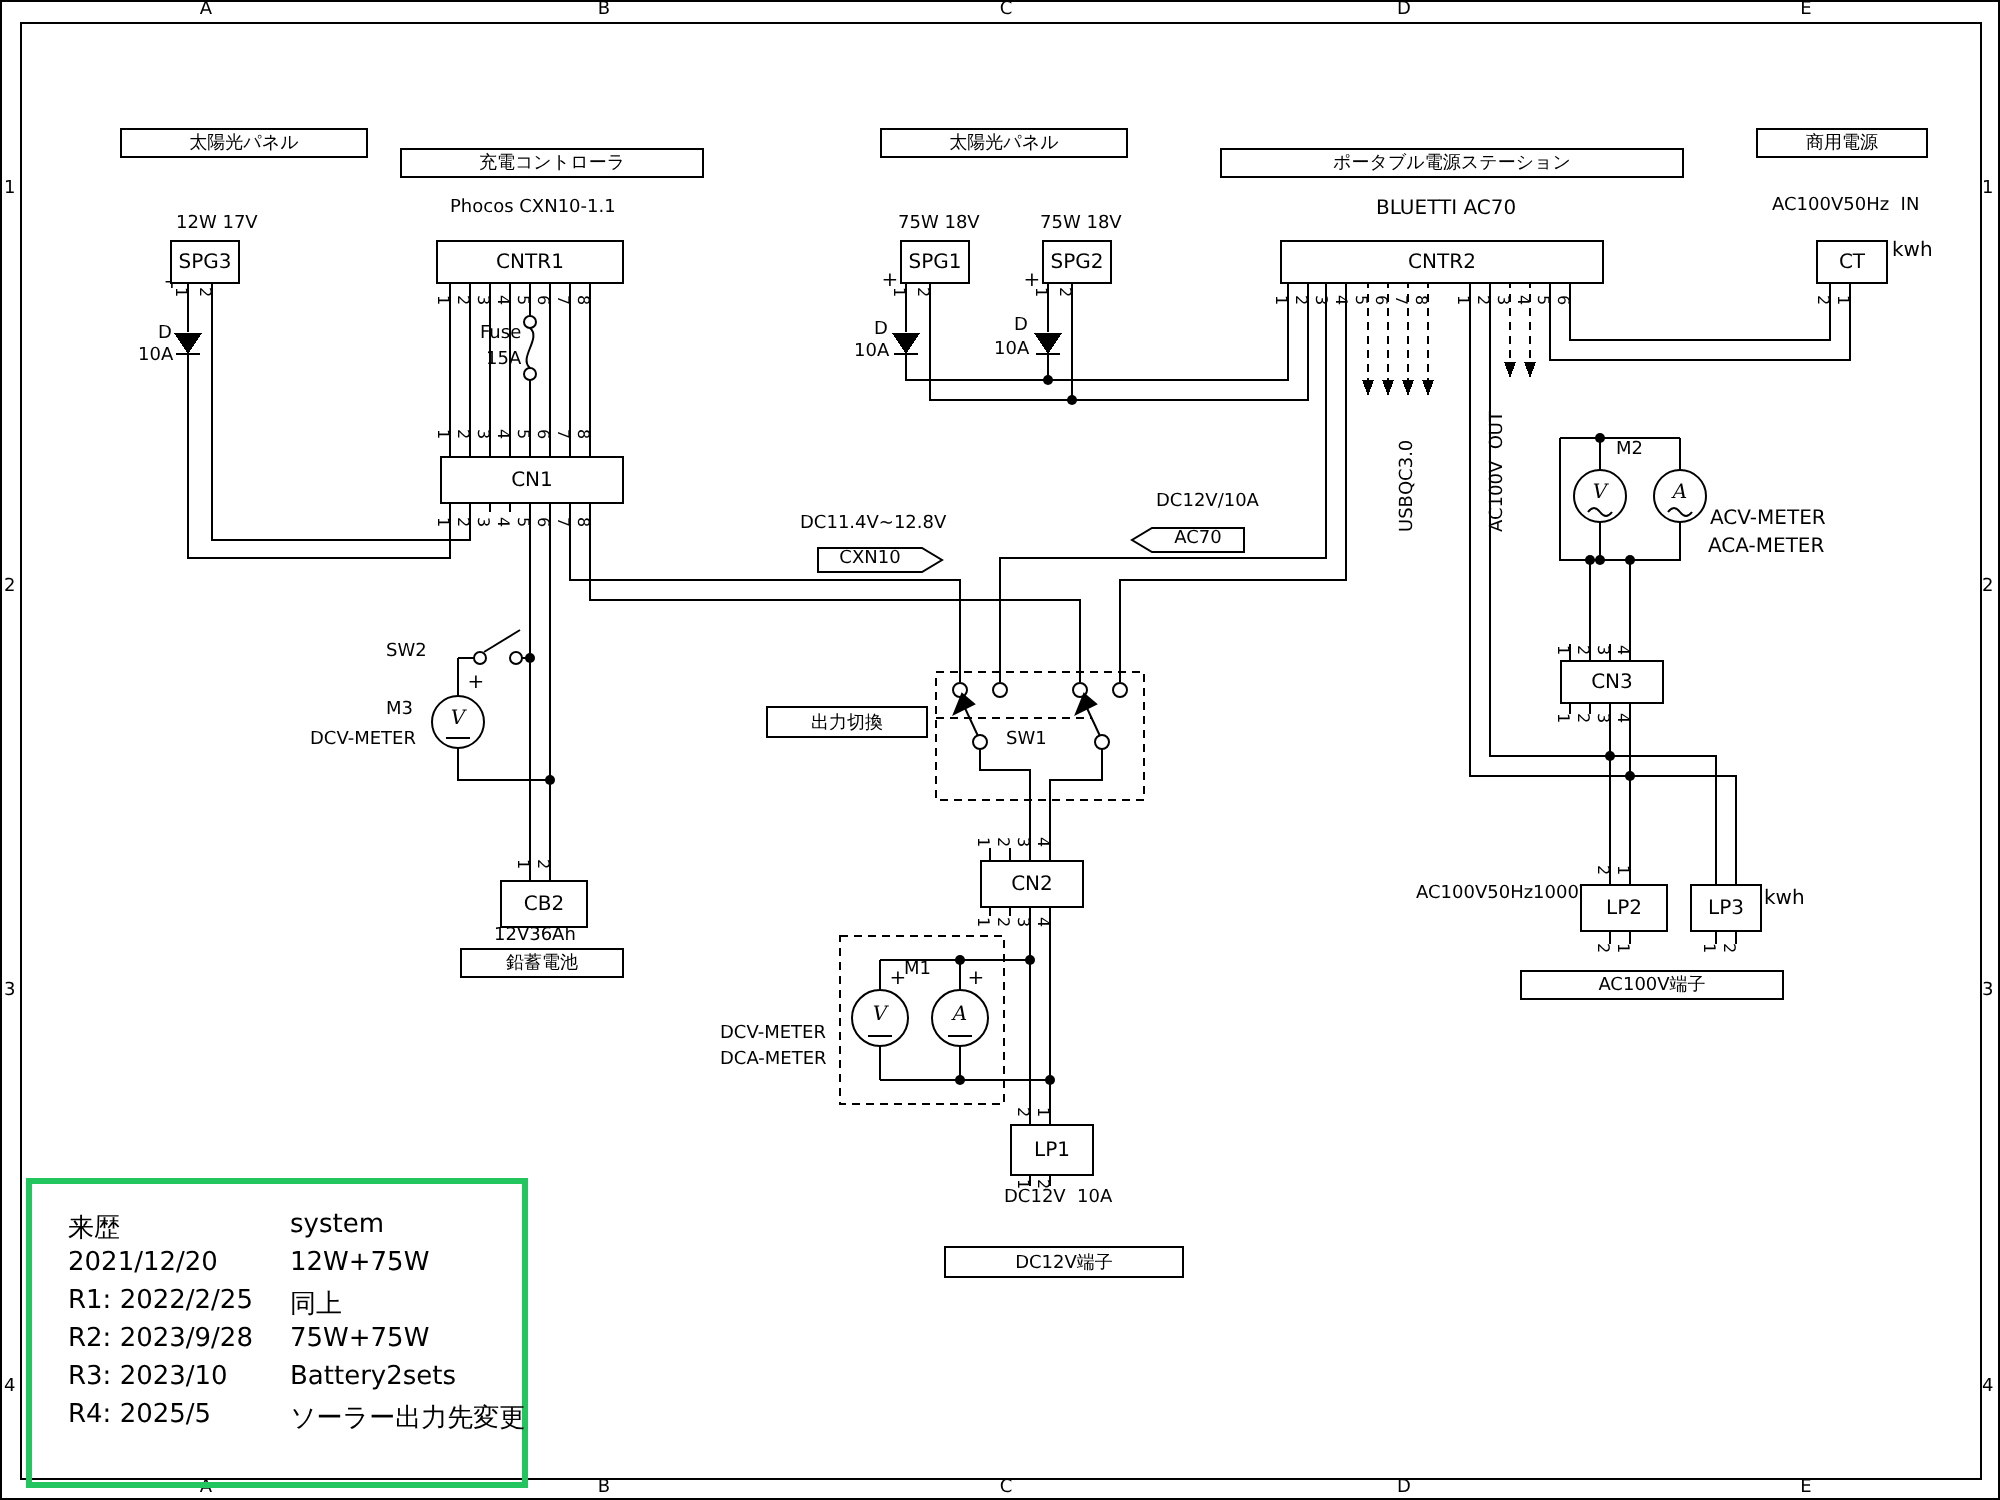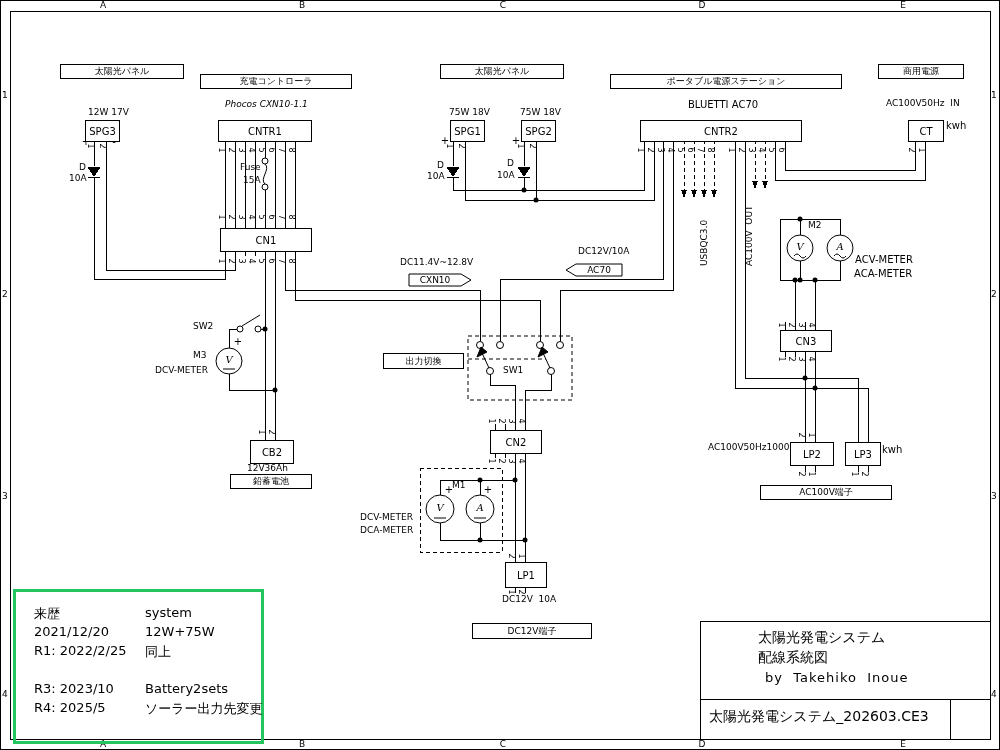--- a/index.html
+++ b/index.html
@@ -177,21 +177,21 @@
       <div class="lbl frame-letter" style="left: 2px; top: 294px; font-size: 9px; transform: translate(0px, -50%);">2</div>
       <div class="lbl frame-letter" style="left: 2px; top: 496px; font-size: 9px; transform: translate(0px, -50%);">3</div>
       <div class="lbl frame-letter" style="left: 2px; top: 694px; font-size: 9px; transform: translate(0px, -50%);">4</div>
       <div class="lbl frame-letter" style="left: 991px; top: 95px; font-size: 9px; transform: translate(0px, -50%);">1</div>
       <div class="lbl frame-letter" style="left: 991px; top: 294px; font-size: 9px; transform: translate(0px, -50%);">2</div>
       <div class="lbl frame-letter" style="left: 991px; top: 496px; font-size: 9px; transform: translate(0px, -50%);">3</div>
       <div class="lbl frame-letter" style="left: 991px; top: 694px; font-size: 9px; transform: translate(0px, -50%);">4</div>
       <div class="lbl" style="left: 88px; top: 108px; font-size: 9px;">12W 17V</div>
       <div class="lbl" style="left: 449px; top: 108px; font-size: 9px;">75W 18V</div>
       <div class="lbl" style="left: 520px; top: 108px; font-size: 9px;">75W 18V</div>
-      <div class="lbl" style="left: 225px; top: 100px; font-size: 9px; font-style: italic;">Phocos CXN10-1.1</div>
+      <div class="lbl" style="left: 225px; top: 100px; font-size: 9px;">Phocos CXN10-1.1</div>
       <div class="lbl" style="left: 688px; top: 100px; font-size: 10px;">BLUETTI AC70</div>
       <div class="lbl" style="left: 886px; top: 99px; font-size: 9px;">AC100V50Hz  IN</div>
       <div class="lbl" style="left: 946px; top: 121px; font-size: 10px;">kwh</div>
       <div class="lbl" style="left: 882px; top: 445px; font-size: 10px;">kwh</div>
       <div class="lbl" style="left: 79px; top: 163px; font-size: 9px;">D</div>
       <div class="lbl" style="left: 69px; top: 174px; font-size: 9px;">10A</div>
       <div class="lbl" style="left: 437px; top: 161px; font-size: 9px;">D</div>
       <div class="lbl" style="left: 427px; top: 172px; font-size: 9px;">10A</div>
       <div class="lbl" style="left: 507px; top: 159px; font-size: 9px;">D</div>
       <div class="lbl" style="left: 497px; top: 171px; font-size: 9px;">10A</div>
@@ -303,35 +303,25 @@
       <div class="lbl pin-num rot90" style="left: 854px; top: 474px; font-size: 8px;">1</div>
       <div class="lbl pin-num rot90" style="left: 864px; top: 474px; font-size: 8px;">2</div>
       <div class="lbl pin-num rot90" style="left: 261px; top: 432px; font-size: 8px;">1</div>
       <div class="lbl pin-num rot90" style="left: 271px; top: 432px; font-size: 8px;">2</div>
     </div>
 
   <div id="rev-table">
       <div class="rev-row" style="top: 13px; height: 19px;"><div class="rev-c1">来歴</div><div class="rev-c2">system</div></div>
       <div class="rev-row" style="top: 32px; height: 19px;"><div class="rev-c1">2021/12/20</div><div class="rev-c2">12W+75W</div></div>
       <div class="rev-row" style="top: 51px; height: 19px;"><div class="rev-c1">R1: 2022/2/25</div><div class="rev-c2">同上</div></div>
+      <div class="rev-row" style="top: 70px; height: 19px;"><div class="rev-c1">R2: 2023/9/28</div><div class="rev-c2">75W+75W</div></div>
       <div class="rev-row" style="top: 89px; height: 19px;"><div class="rev-c1">R3: 2023/10</div><div class="rev-c2">Battery2sets</div></div>
       <div class="rev-row" style="top: 108px; height: 19px;"><div class="rev-c1">R4: 2025/5</div><div class="rev-c2">ソーラー出力先変更</div></div>
     </div>
 
-  <div id="title-block">
-    <div id="tb-top">
-      <div class="tb-line" style="left:57px;top:7px;font-size:14px;">太陽光発電システム</div>
-      <div class="tb-line" style="left:57px;top:27px;font-size:14px;">配線系統図</div>
-      <div class="tb-line" style="left:64px;top:48px;font-size:13px;letter-spacing:1px;">by  Takehiko  Inoue</div>
-    </div>
-    <div id="tb-file">
-      <div class="tb-line" style="left:8px;top:9px;font-size:14px;">太陽光発電システム_202603.CE3</div>
-    </div>
-    <div></div>
-  </div>
 <div class="secbox" style="left: 60px; top: 64px; width: 122px; height: 13px;">太陽光パネル</div>
     <div class="secbox" style="left: 200px; top: 74px; width: 150px; height: 13px;">充電コントローラ</div>
     <div class="secbox" style="left: 440px; top: 64px; width: 122px; height: 13px;">太陽光パネル</div>
     <div class="secbox" style="left: 610px; top: 74px; width: 230px; height: 13px;">ポータブル電源ステーション</div>
     <div class="secbox" style="left: 878px; top: 64px; width: 84px; height: 13px;">商用電源</div>
     <div class="secbox" style="left: 383px; top: 353px; width: 79px; height: 14px;">出力切換</div>
     <div class="secbox" style="left: 230px; top: 474px; width: 80px; height: 13px;">鉛蓄電池</div>
     <div class="secbox" style="left: 760px; top: 485px; width: 130px; height: 13px;">AC100V端子</div>
     <div class="secbox" style="left: 472px; top: 623px; width: 118px; height: 14px;">DC12V端子</div>
     <div class="compbox" style="left: 85px; top: 120px; width: 33px; height: 20px;">SPG3</div>

